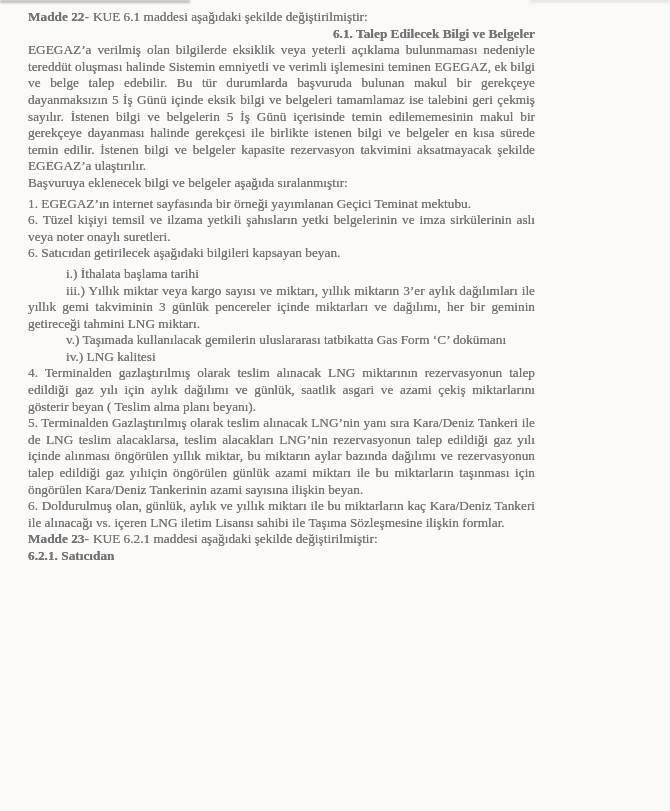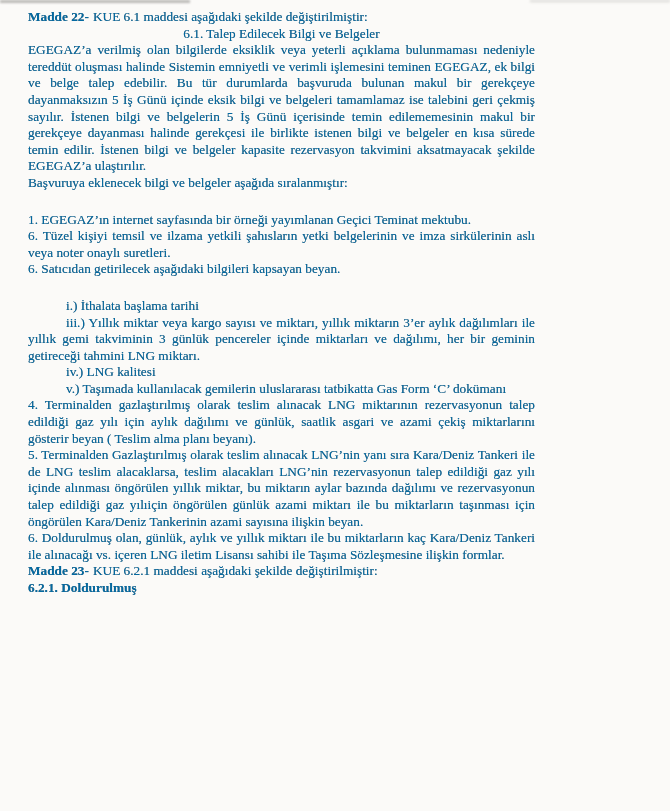--- a/index.html
+++ b/index.html
@@ -30,34 +30,34 @@
     filter: blur(1.6px);
   }
   .content {
     position: absolute;
     top: 9px;
     left: 28px;
     width: 507px;
     font-family: "Liberation Serif", "DejaVu Serif", serif;
     font-size: 13.3px;
     line-height: 16.6px;
-    color: #0369a1;
+    color: #737373;
     text-align: justify;
     filter: blur(0.24px);
     text-shadow: 0 0 0.5px rgba(33,30,27,0.55);
   }
   .content p { margin: 0; }
-  .gap  { margin-top: 20px; }
+  .gap  { margin-top: 4px; }
   .gap2 { margin-top: 14px; }
   .bold { font-weight: bold; }
   .madde-rest { padding-left: 0.30em; }
   .heading {
-    font-weight: normal;
+    font-weight: bold;
     margin-top: 10px;
-    text-align: center;
+    text-align: right;
   }
   .heading-23 {
     font-weight: bold;
     margin-top: 8px;
     text-align: left;
   }
   .roman { text-indent: 38px; }
   .single { text-align: left; }
 </style>
 </head>
@@ -80,26 +80,26 @@
     <div class="gap">
       <p>1. EGEGAZ’ın internet sayfasında bir örneği yayımlanan Geçici Teminat mektubu.</p>
       <p>6. Tüzel kişiyi temsil ve ilzama yetkili şahısların yetki belgelerinin ve imza sirkülerinin aslı veya noter onaylı suretleri.</p>
     </div>
 
     <p class="gap single">6. Satıcıdan getirilecek aşağıdaki bilgileri kapsayan beyan.</p>
 
     <div class="gap">
       <p class="roman single">i.) İthalata başlama tarihi</p>
       <p class="roman">iii.) Yıllık miktar veya kargo sayısı ve miktarı,   yıllık miktarın 3’er aylık dağılımları ile yıllık gemi takviminin 3 günlük pencereler içinde miktarları ve dağılımı, her bir geminin getireceği tahmini LNG miktarı.</p>
+      <p class="roman single">v.) Taşımada kullanılacak gemilerin uluslararası tatbikatta Gas Form ‘C’ dokümanı</p>
       <p class="roman single">iv.) LNG kalitesi</p>
-      <p class="roman single">v.) Taşımada kullanılacak gemilerin uluslararası tatbikatta Gas Form ‘C’ dokümanı</p>
     </div>
 
     <p class="gap">4. Terminalden gazlaştırılmış olarak teslim alınacak LNG miktarının rezervasyonun talep edildiği gaz yılı için aylık dağılımı ve günlük, saatlik asgari ve azami çekiş miktarlarını gösterir beyan ( Teslim alma planı beyanı).</p>
     <p class="gap">5. Terminalden Gazlaştırılmış olarak teslim alınacak LNG’nin yanı sıra Kara/Deniz Tankeri ile de LNG teslim alacaklarsa, teslim alacakları LNG’nin rezervasyonun talep edildiği gaz yılı içinde alınması öngörülen yıllık miktar, bu miktarın aylar bazında dağılımı ve rezervasyonun talep edildiği gaz yılıiçin öngörülen günlük azami miktarı ile bu miktarların taşınması için öngörülen Kara/Deniz Tankerinin azami sayısına ilişkin beyan.</p>
     <p class="gap">6. Doldurulmuş olan, günlük, aylık ve yıllık miktarı ile bu miktarların kaç Kara/Deniz Tankeri ile alınacağı vs. içeren LNG iletim Lisansı sahibi ile Taşıma Sözleşmesine ilişkin formlar.</p>
 
     <p class="gap2 single"><span class="bold">Madde 23-</span><span class="madde-rest">KUE 6.2.1 maddesi aşağıdaki şekilde değiştirilmiştir:</span></p>
 
-    <p class="heading-23">6.2.1. Doldurulmuş</p>
+    <p class="heading-23">6.2.1. Satıcıdan</p>
 
   </div>
 </div>
 
 </body></html>

